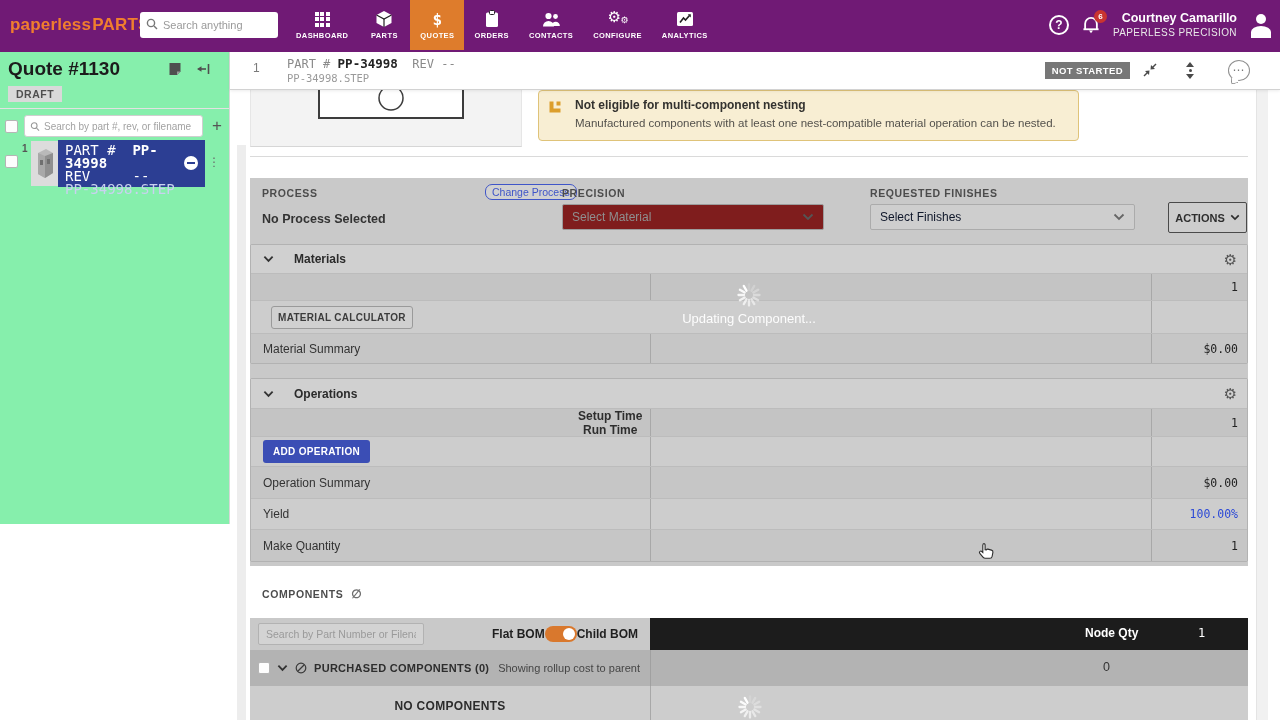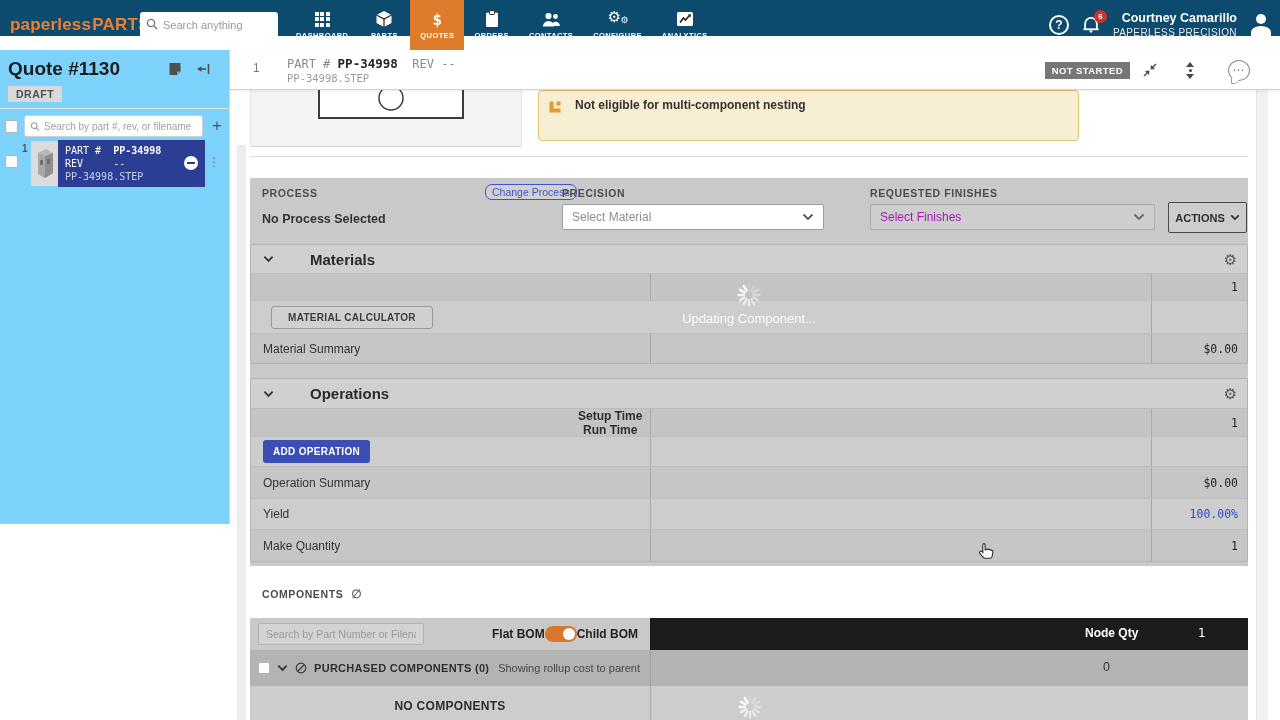--- a/index.html
+++ b/index.html
@@ -1,21 +1,21 @@
 <!DOCTYPE html>
 <html><head>
 <meta charset="utf-8">
 <style>
   * { margin:0; padding:0; box-sizing:border-box; }
   html,body { width:1280px; height:720px; }
   body { font-family:"Liberation Sans", sans-serif; background:#fff; }
   .screen { position:relative; width:1280px; height:720px; overflow:hidden; background:#fff; }
 
   
-  .topnav { position:absolute; left:0; top:0; width:1280px; height:36px; background:#0c4a6e; z-index:50; }
+  .topnav { position:absolute; left:0; top:0; width:1280px; height:52px; background:#701a75; z-index:50; }
   .logo { position:absolute; left:10px; top:0; height:50px; display:flex; align-items:center; gap:5px; }
   .logo .lt1 { color:#f07e2e; font-size:17px; font-weight:600; letter-spacing:.2px; }
   .logo .lt2 { color:#f07e2e; font-size:17px; font-weight:800; letter-spacing:.2px; margin-left:-4px;}
   .nav-search { position:absolute; left:140px; top:12px; width:138px; height:26px; background:#fff; border-radius:3px; display:flex; align-items:center; padding:0 6px; gap:5px; }
   .nav-search input { border:none; outline:none; width:100%; font-size:11px; color:#333; background:transparent; font-family:"Liberation Sans",sans-serif; }
   .nav-search input::placeholder { color:#9a9a9a; }
   .nav-items { position:absolute; left:286px; top:0; height:50px; display:flex; }
   .nav-item { height:50px; padding:0 10px; min-width:52px; display:flex; flex-direction:column; align-items:center; justify-content:center; gap:3px; cursor:pointer; }
   .nav-item .nlabel { color:#fff; font-size:7.5px; font-weight:700; letter-spacing:.4px; }
   .nav-item .nicon { height:18px; display:flex; align-items:center; justify-content:center; color:#fff; }
@@ -31,37 +31,37 @@
   .bellwrap { position:relative; width:22px; height:22px; }
   .badge { position:absolute; top:-4px; right:-5px; background:#c93430; color:#fff; font-size:8px; font-weight:700; width:13px; height:13px; border-radius:50%; display:flex; align-items:center; justify-content:center; }
   .userblock { text-align:right; line-height:1.25; }
   .uname { color:#fff; font-size:12.5px; font-weight:700; }
   .ucompany { color:#e8e8e8; font-size:10px; letter-spacing:.4px; }
   .avatar { width:26px; height:26px; position:relative; overflow:hidden; }
   .avatar .head { position:absolute; left:8px; top:2px; width:10px; height:10px; background:#fff; border-radius:50%; }
   .avatar .body { position:absolute; left:3px; top:14px; width:20px; height:12px; background:#fff; border-radius:50% 50% 0 0; }
 
   
-  .sidebar { position:absolute; left:0; top:50px; width:230px; height:474px; background:#7dd3fc; border-right:1px solid #d8d8d8; z-index:10;text-decoration:underline; }
+  .sidebar { position:absolute; left:0; top:50px; width:230px; height:474px; background:#86efac; border-right:1px solid #d8d8d8; z-index:10;text-decoration:underline; }
   .sb-title { position:absolute; left:8px; top:8px; font-size:19px; font-weight:700; color:#1c1c1c; }
   .note-ic { position:absolute; left:168px; top:12px; }
   .collapse-ic { position:absolute; left:196px; top:12px; }
   .draft-badge { position:absolute; left:8px; top:36px; background:#d9d9d9; color:#4f4f4f; font-size:10.5px; font-weight:600; letter-spacing:.5px; padding:2px 8px; }
   .sb-div { position:absolute; left:0; top:58px; width:229px; height:1px; background:#e2e2e2; }
   .cbx { width:13px; height:13px; background:#fdfdfd; border:1px solid #b5b5b5; border-radius:2px; }
   .sb-search-row { position:absolute; left:5px; top:65px; width:220px; height:22px; display:flex; align-items:center; gap:6px; }
   .sb-search { flex:1; height:22px; border:1px solid #cfcfcf; border-radius:3px; background:#fff; display:flex; align-items:center; padding:0 5px; gap:4px; }
   .sb-search input { border:none; outline:none; width:100%; font-size:10px; color:#333; background:transparent; font-family:"Liberation Sans",sans-serif;}
   .sb-search input::placeholder { color:#a2a2a2; }
   .sb-plus { font-size:17px; color:#555; font-weight:400; padding:0 3px; cursor:pointer; }
   .part-item { position:absolute; left:0; top:90px; width:230px; height:47px; }
   .part-item .cbx { position:absolute; left:5px; top:15px; }
   .pi-idx { position:absolute; left:22px; top:3px; font-size:10px; font-weight:700; color:#555; }
   .pi-thumb { position:absolute; left:31px; top:1px; width:27px; height:45px; background:#dcdcdc; display:flex; align-items:center; justify-content:center; }
-  .pi-card { position:absolute; left:58px; top:0; width:147px; height:47px; background:#2c3e93; color:#fff; padding:4px 7px; font-family:"DejaVu Sans Mono",monospace; font-size:10px; line-height:13px; }
+  .pi-card { position:absolute; left:58px; top:0; width:147px; height:47px; background:#2c3e93; color:#fff; padding:4px 7px; font-family:"DejaVu Sans Mono",monospace; font-size:14px; line-height:13px; }
   .pi-row1 b { font-weight:700; }
   .pi-file { color:#c9d1f0; }
   .minus-ic { position:absolute; right:7px; top:16px; width:14px; height:14px; background:#fff; border-radius:50%; }
   .minus-ic::after { content:""; position:absolute; left:3px; top:6px; width:8px; height:2px; background:#2c3e93; }
   .pi-kebab { position:absolute; left:208px; top:15px; color:#6a6a6a; font-size:12px; letter-spacing:0; }
   .sb-scroll { position:absolute; left:237px; top:95px; width:9px; height:625px; background:#ededed; z-index:5; }
 
   
   .main { position:absolute; left:230px; top:50px; width:1050px; height:670px; background:#fff; }
   .part-header { position:absolute; left:0; top:0; width:1050px; height:40px; background:#fff; border-bottom:1px solid #d2d2d2; box-shadow:0 1px 3px rgba(0,0,0,.08); z-index:20; }
@@ -88,41 +88,41 @@
   .sect-div { position:absolute; left:20px; top:106px; width:998px; height:1px; background:#dadada; }
 
   .gray-panel { position:absolute; left:20px; top:128px; width:998px; height:388px; background:#c9c9c9; }
   .pp-label { font-size:10.5px; font-weight:700; letter-spacing:.6px; color:#4c4c4c; }
   .process-label { position:absolute; left:12px; top:9px; }
   .change-btn { position:absolute; left:235px; top:6px; border:1px solid #3f55c8; border-radius:7px; color:#3f55c8; font-size:10.5px; padding:1px 6px; background:rgba(255,255,255,.15); cursor:pointer; }
   .no-process { position:absolute; left:12px; top:34px; font-size:12.5px; font-weight:600; color:#333; }
   .material-label { position:absolute; left:312px; top:9px; }
   .dd { position:absolute; height:26px; border-radius:2px; display:flex; align-items:center; padding:0 9px; font-size:12px; }
   .dd .dd-txt { flex:1; }
-  .dd-material { left:312px; top:26px; width:262px; background:#ffffff; border:1px solid #9c9c9c; color:#8f8f8f;align-items:center; }
+  .dd-material { left:312px; top:26px; width:262px; background:#7f1d1d; border:1px solid #9c9c9c; color:#8f8f8f;align-items:center; }
   .finishes-label { position:absolute; left:620px; top:9px; }
-  .dd-finishes { left:620px; top:26px; width:285px; background:#cecece; border:1px solid #ababab; color:#a21caf; }
+  .dd-finishes { left:620px; top:26px; width:265px; background:#cecece; border:1px solid #ababab; color:#0f172a; }
   .actions-btn { position:absolute; left:918px; top:24px; width:79px; height:31px; border:1px solid #4a4a4a; border-radius:2px; background:#cdcdcd; color:#2e2e2e; font-size:11px; font-weight:700; display:flex; align-items:center; justify-content:center; gap:5px; cursor:pointer; }
 
   .tcard { position:absolute; left:0; width:998px; border:1px solid #b2b2b2; border-radius:2px; }
   .materials-card { top:66px; height:120px; }
   .operations-card { top:200px; height:184px; }
   .trow { display:flex; width:100%; }
   .trow + .trow { border-top:1px solid #bcbcbc; }
   .thead { background:#d0d0d0; align-items:center; padding:0 10px 0 12px; }
-  .thead .sec-title { font-size:15px; font-weight:700; color:#2b2b2b; margin-left:16px;padding-left:20px; }
+  .thead .sec-title { font-size:12px; font-weight:700; color:#2b2b2b; margin-left:0;padding-left:20px; }
   .thead .gear { margin-left:auto; color:#555; font-size:15px; line-height:1; }
   .c-label { width:400px; display:flex; align-items:center; padding-left:12px; font-size:12px; color:#333; }
   .c-mid { width:502px; border-left:1px solid #a8a8a8; }
   .c-val { width:96px; border-left:1px solid #a8a8a8; display:flex; align-items:center; justify-content:flex-end; padding-right:9px; font-family:"DejaVu Sans Mono",monospace; font-size:11.5px; color:#222; }
   .row-dk { background:#c4c4c4; }
   .row-lt { background:#cdcdcd; }
   .row-md { background:#c6c6c6; }
   .btn-blue { background:#3b4eb5; color:#fff; border:none; border-radius:3px; font-size:10px; font-weight:700; letter-spacing:.3px; padding:6px 10px; font-family:"Liberation Sans",sans-serif; cursor:pointer; }
-  .btn-outline { background:#d0d0d0; color:#3c3c3c; border:1px solid #9a9a9a; border-radius:3px; font-size:10px; font-weight:700; letter-spacing:.3px; padding:5px 16px; margin-left:8px; font-family:"Liberation Sans",sans-serif; cursor:pointer; }
+  .btn-outline { background:#d0d0d0; color:#3c3c3c; border:1px solid #9a9a9a; border-radius:3px; font-size:10px; font-weight:700; letter-spacing:.3px; padding:5px 6px; margin-left:8px; font-family:"Liberation Sans",sans-serif; cursor:pointer; }
   .colhdr-cell { margin-left:auto; display:flex;flex-direction:column; }
   .colhdr-cell span { width:80px; text-align:center; font-size:12px; font-weight:700; color:#2e2e2e; }
   .val-blue { color:#2b49d6; }
   .updating-overlay { position:absolute; left:0; top:0; width:100%; height:100%; display:flex; flex-direction:column; align-items:center; justify-content:center; gap:3px; z-index:6; }
   .updating-txt { color:#fdfdfd; font-size:13px; }
 
   .components-label { position:absolute; left:32px; top:537px; display:flex; align-items:center; gap:8px; }
   .empty-set { color:#6f6f6f; font-size:12px; font-weight:700; }
   .comp-table { position:absolute; left:20px; top:568px; width:998px; height:102px; overflow:hidden; }
   .comp-row { display:flex; width:100%; position:relative; }
@@ -358,20 +358,21 @@
     </div>
 
     <div class="warning-card">
       <span class="warn-ic">
         <svg width="14" height="14" viewBox="0 0 14 14">
             <path d="M1.5 1.5 h4 v7 h7 v4 h-11 z" fill="#dc9e2c"></path>
             <rect x="8.5" y="1.5" width="4" height="4" fill="#dc9e2c"></rect>
           </svg>
       </span>
       <div class="warn-title">Not eligible for multi-component nesting</div>
+      <div class="warn-msg">Manufactured components with at least one nest-compatible material operation can be nested.</div>
     </div>
 
     <div class="sect-div"></div>
 
     <div class="gray-panel">
       <span class="pp-label process-label">PROCESS</span>
       <button class="change-btn">Change Process</button>
       <div class="no-process">No Process Selected</div>
 
       <span class="pp-label material-label">PRECISION</span>

